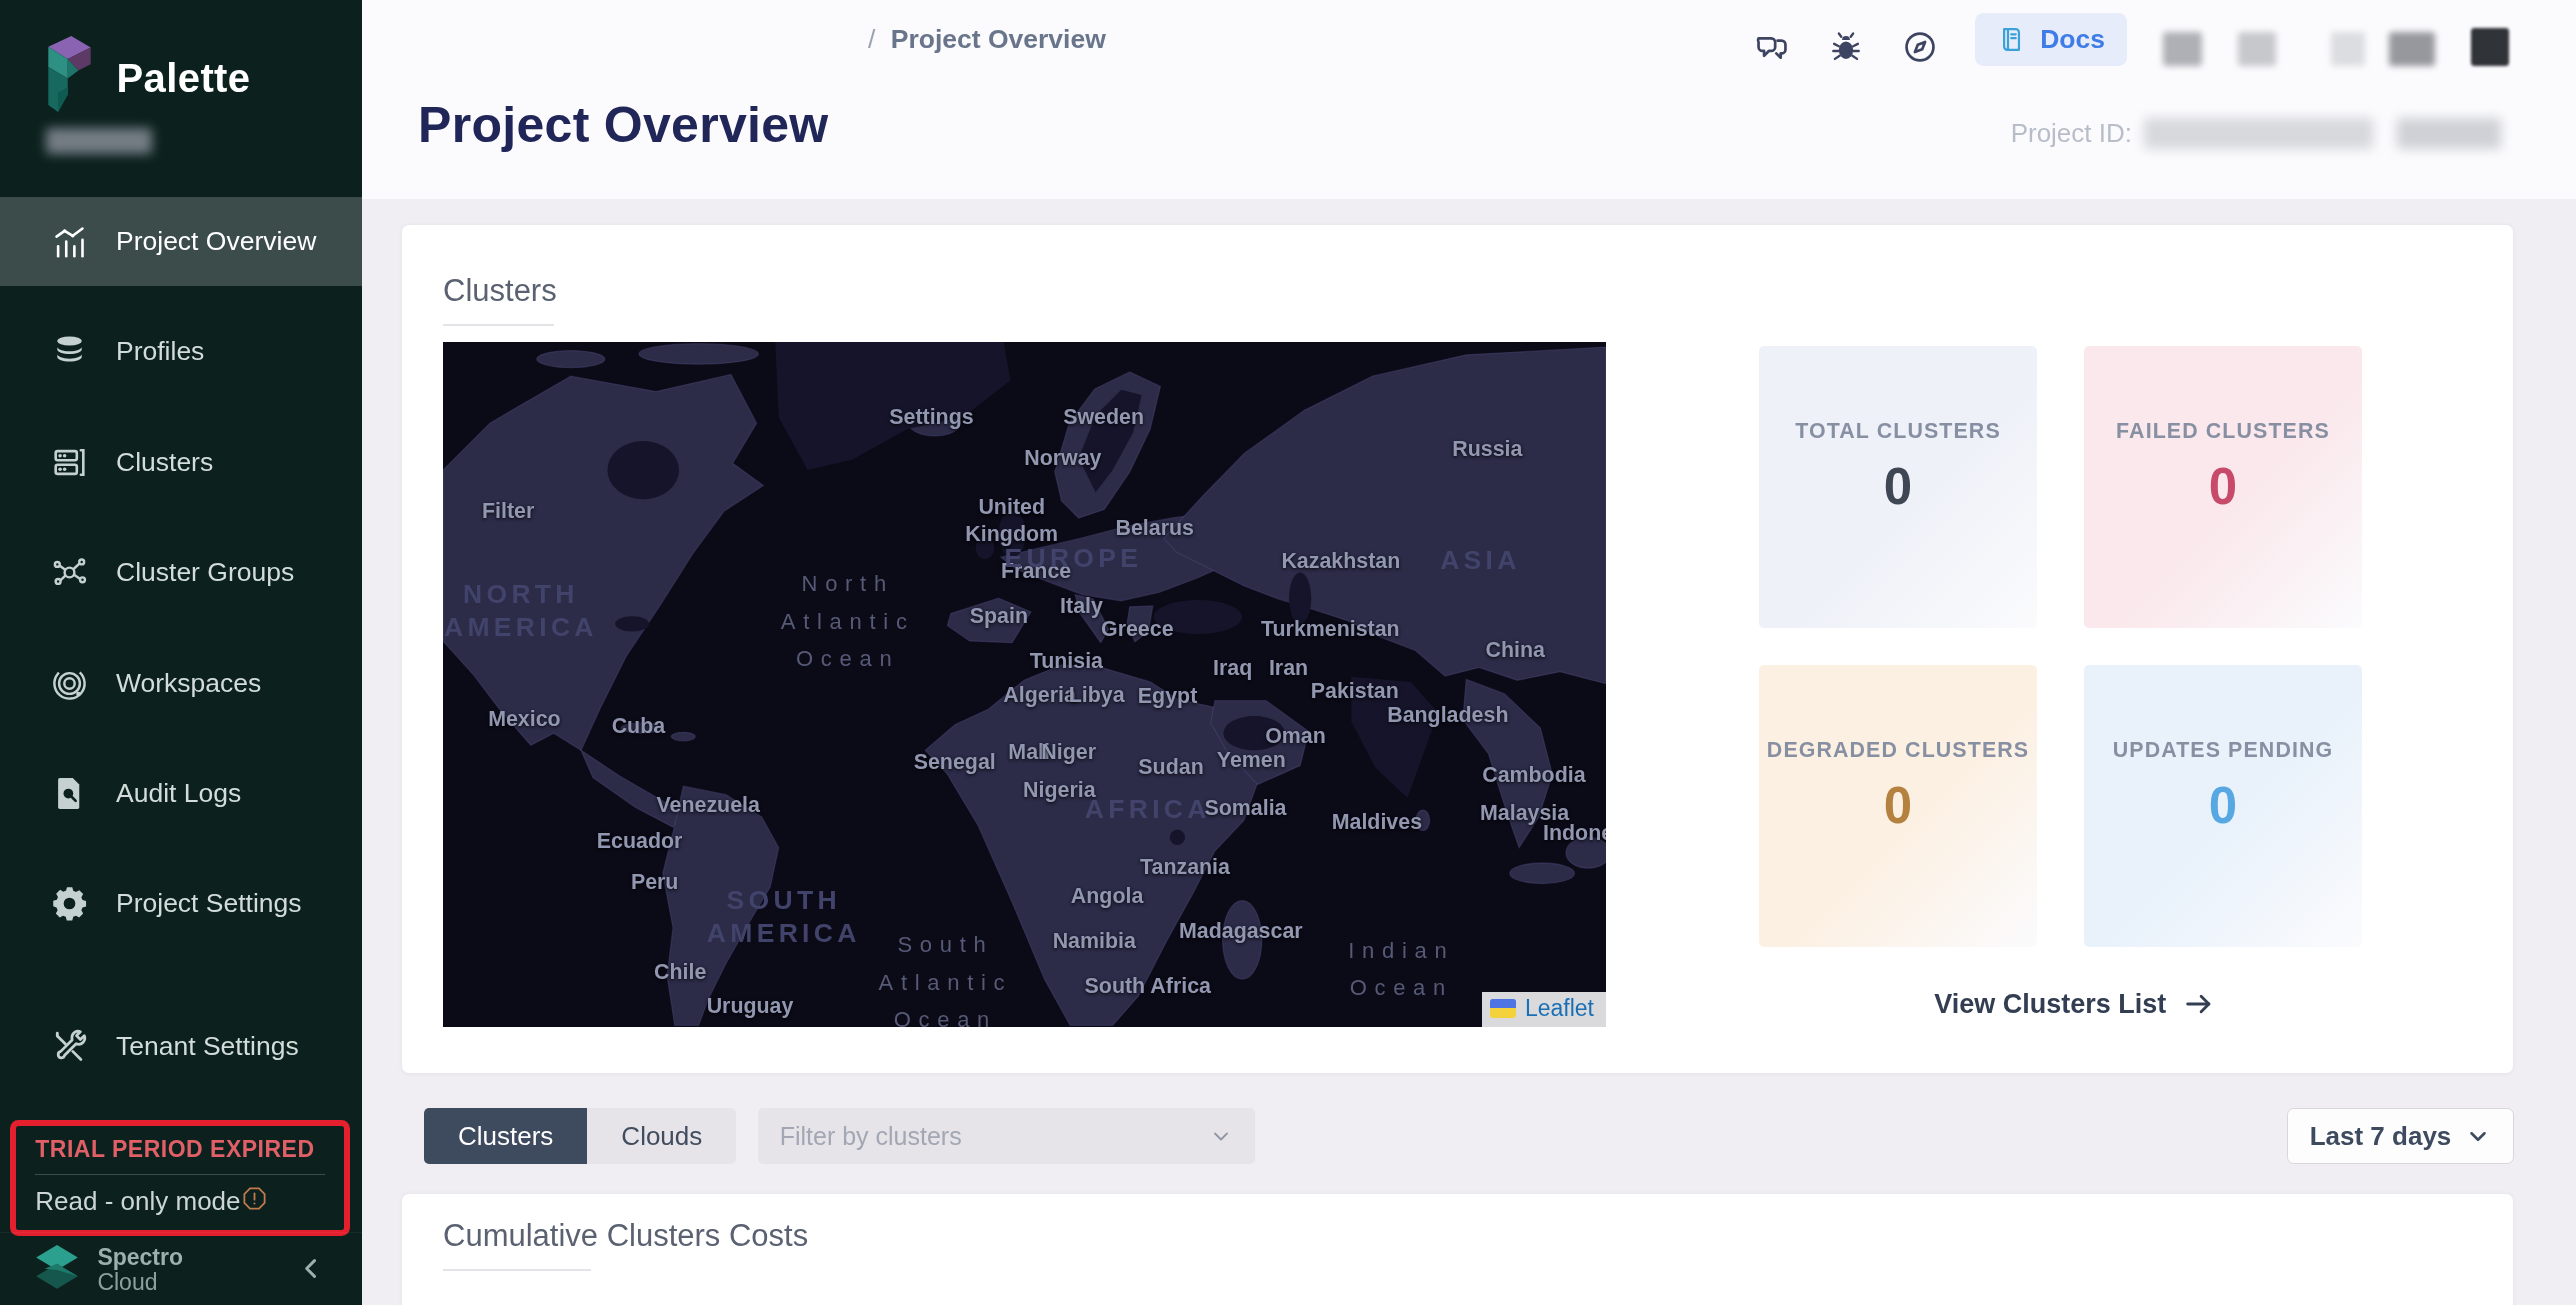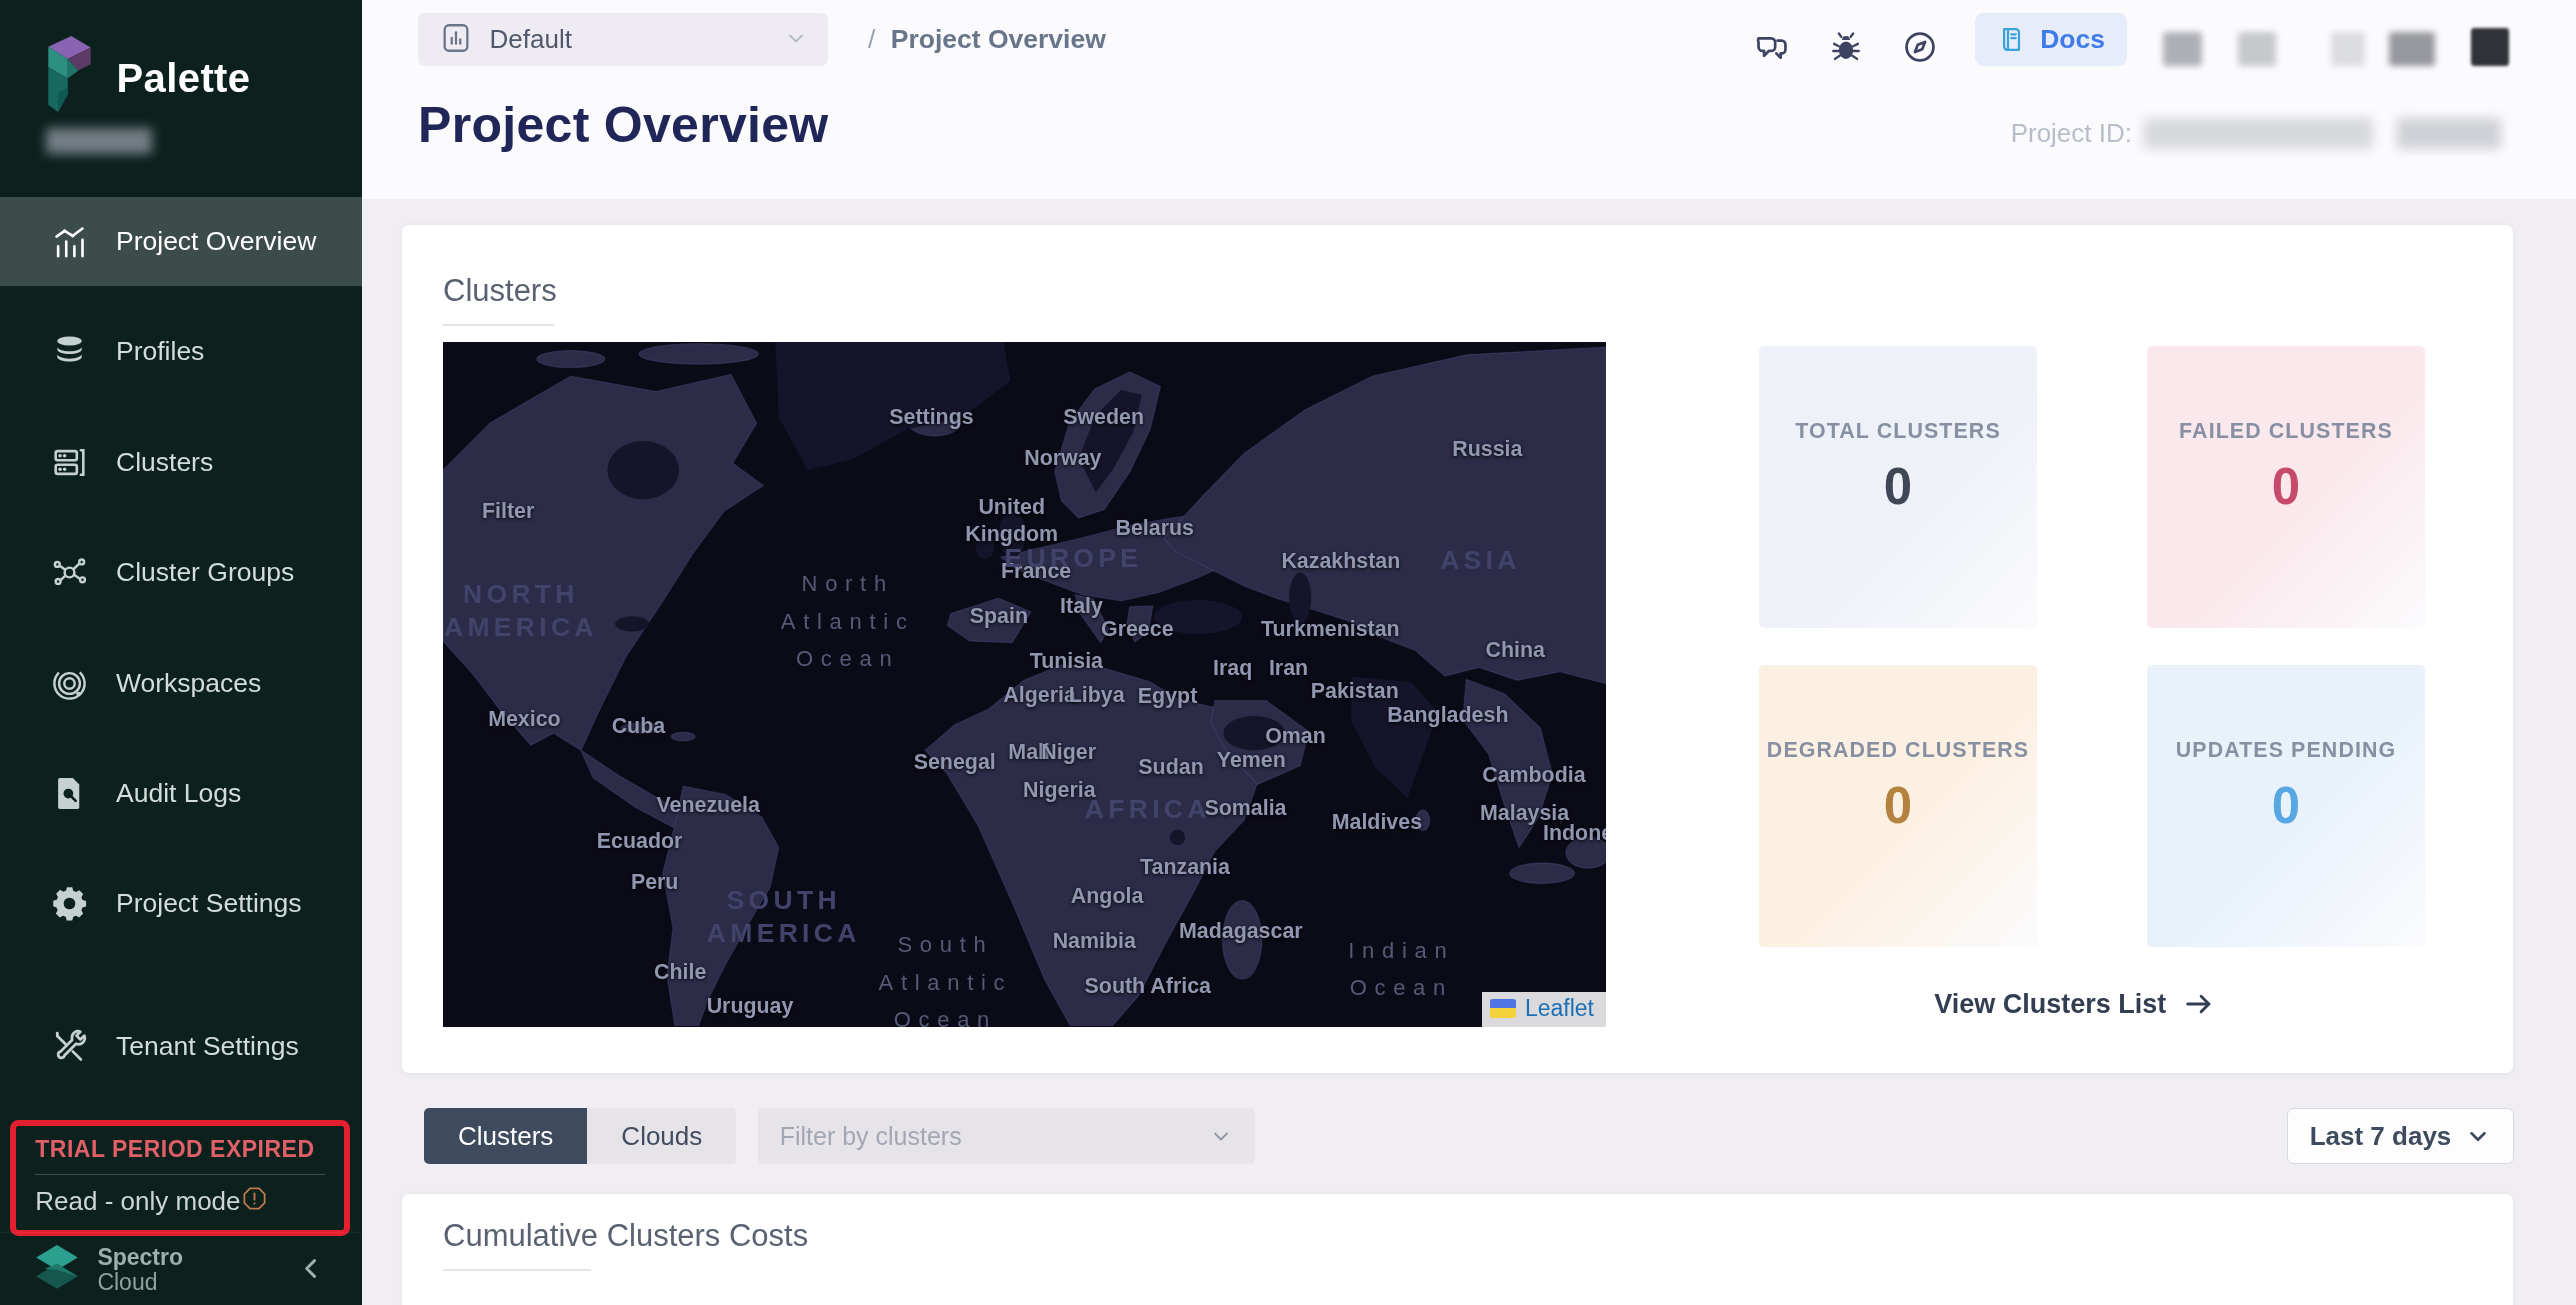--- a/index.html
+++ b/index.html
@@ -75,21 +75,21 @@
   .map svg.geo { position:absolute; inset:0; width:100%; height:100%; }
   .map-label { position:absolute; transform:translate(-50%,-50%); font-size:21.4px; font-weight:600; color:#9297b1; white-space:pre-line; text-align:center; line-height:1.25; text-shadow:0 1.7px 3.4px rgba(0,0,0,.9); pointer-events:none; }
   .map-continent { font-size:26.5px; font-weight:700; letter-spacing:4.3px; color:#41436a; text-shadow:none; }
   .map-ocean { font-size:22px; font-weight:500; letter-spacing:7.7px; color:#565a77; line-height:1.7; text-shadow:none; }
   .leaflet-attrib { position:absolute; right:0; bottom:0; background:rgba(255,255,255,.85); padding:3.4px 12px 5.1px 8.5px; display:flex; gap:8.5px; align-items:center; font-size:23px; color:#1b6fb5; cursor:pointer; }
   .ua-flag { width:26px; height:19px; border-radius:2.6px; overflow:hidden; display:inline-block; }
   .ua-flag .b { height:50%; background:#4f74e3; } .ua-flag .y { height:50%; background:#f3d23c; }
 
   
   .stats { position:absolute; left:1357px; top:121px; width:632px; }
-  .stats-grid { display:grid; grid-template-columns:278px 278px; gap:37px 110px; }
+  .stats-grid { display:grid; grid-template-columns:278px 278px; gap:37px 47px; }
   .stat-card { height:282px; border-radius:5.1px; display:flex; flex-direction:column; align-items:center; justify-content:center; gap:13.7px; padding-bottom:39px; }
   .stat-label { font-size:21.4px; font-weight:600; letter-spacing:1.1px; color:#878fa2; text-align:center; }
   .stat-value { font-size:51px; font-weight:700; }
   .view-link { width:632px; margin-top:40px; font-size:27px; font-weight:700; color:#333e52; display:flex; align-items:center; justify-content:center; gap:15.4px; cursor:pointer; }
   .view-link svg { width:34px; height:34px; color:#333e52; }
 
   
   .filter-row { position:absolute; top:909px; left:62px; right:62px; height:56px; display:flex; align-items:center; }
   .tab { height:56px; display:flex; align-items:center; justify-content:center; font-size:26px; cursor:pointer; padding:0 34px; }
   .tab.active { background:#3e4a5e; color:#ffffff; border-radius:5.1px 0 0 5.1px; font-weight:500; }
@@ -252,36 +252,20 @@
     <span class="collapse">
       <svg viewBox="0 0 24 24" fill="none" stroke="currentColor" stroke-width="2.4" stroke-linecap="round" stroke-linejoin="round">
           <polyline points="14.5,5.5 8,12 14.5,18.5"></polyline>
         </svg>
     </span>
   </div>
 </aside>
 
 <div class="main">
   <header class="topbar">
-    <div class="project-pill">
-      <span class="pill-icon">
-        <svg viewBox="0 0 24 24" fill="none" stroke="currentColor" stroke-width="1.6" stroke-linecap="round">
-          <rect x="4" y="3" width="16" height="18" rx="3"></rect>
-          <line x1="9" y1="16" x2="9" y2="12"></line>
-            <line x1="12" y1="16" x2="12" y2="8"></line>
-            <line x1="15" y1="16" x2="15" y2="13"></line>
-        </svg>
-      </span>
-      <span class="pill-label">Default</span>
-      <span class="pill-chevron">
-        <svg viewBox="0 0 24 24" fill="none" stroke="currentColor" stroke-width="1.8" stroke-linecap="round" stroke-linejoin="round">
-            <polyline points="6,9.5 12,15.5 18,9.5"></polyline>
-          </svg>
-      </span>
-    </div>
 
     <div class="breadcrumb">
       <span class="bc-sep">/</span>
       <span class="bc-cur">Project Overview</span>
     </div>
 
     <div class="topbar-right">
       <span class="tb-icon">
         <svg viewBox="0 0 24 24" fill="none" stroke="currentColor" stroke-width="1.7" stroke-linecap="round" stroke-linejoin="round">
           <path d="M3.5,6.5h8a2.5,2.5 0 0 1 2.5,2.5v3a2.5,2.5 0 0 1-2.5,2.5H10l-3,3v-3H6a2.5,2.5 0 0 1-2.5-2.5v-3A2.5,2.5 0 0 1 3.5,6.5Z"></path>

